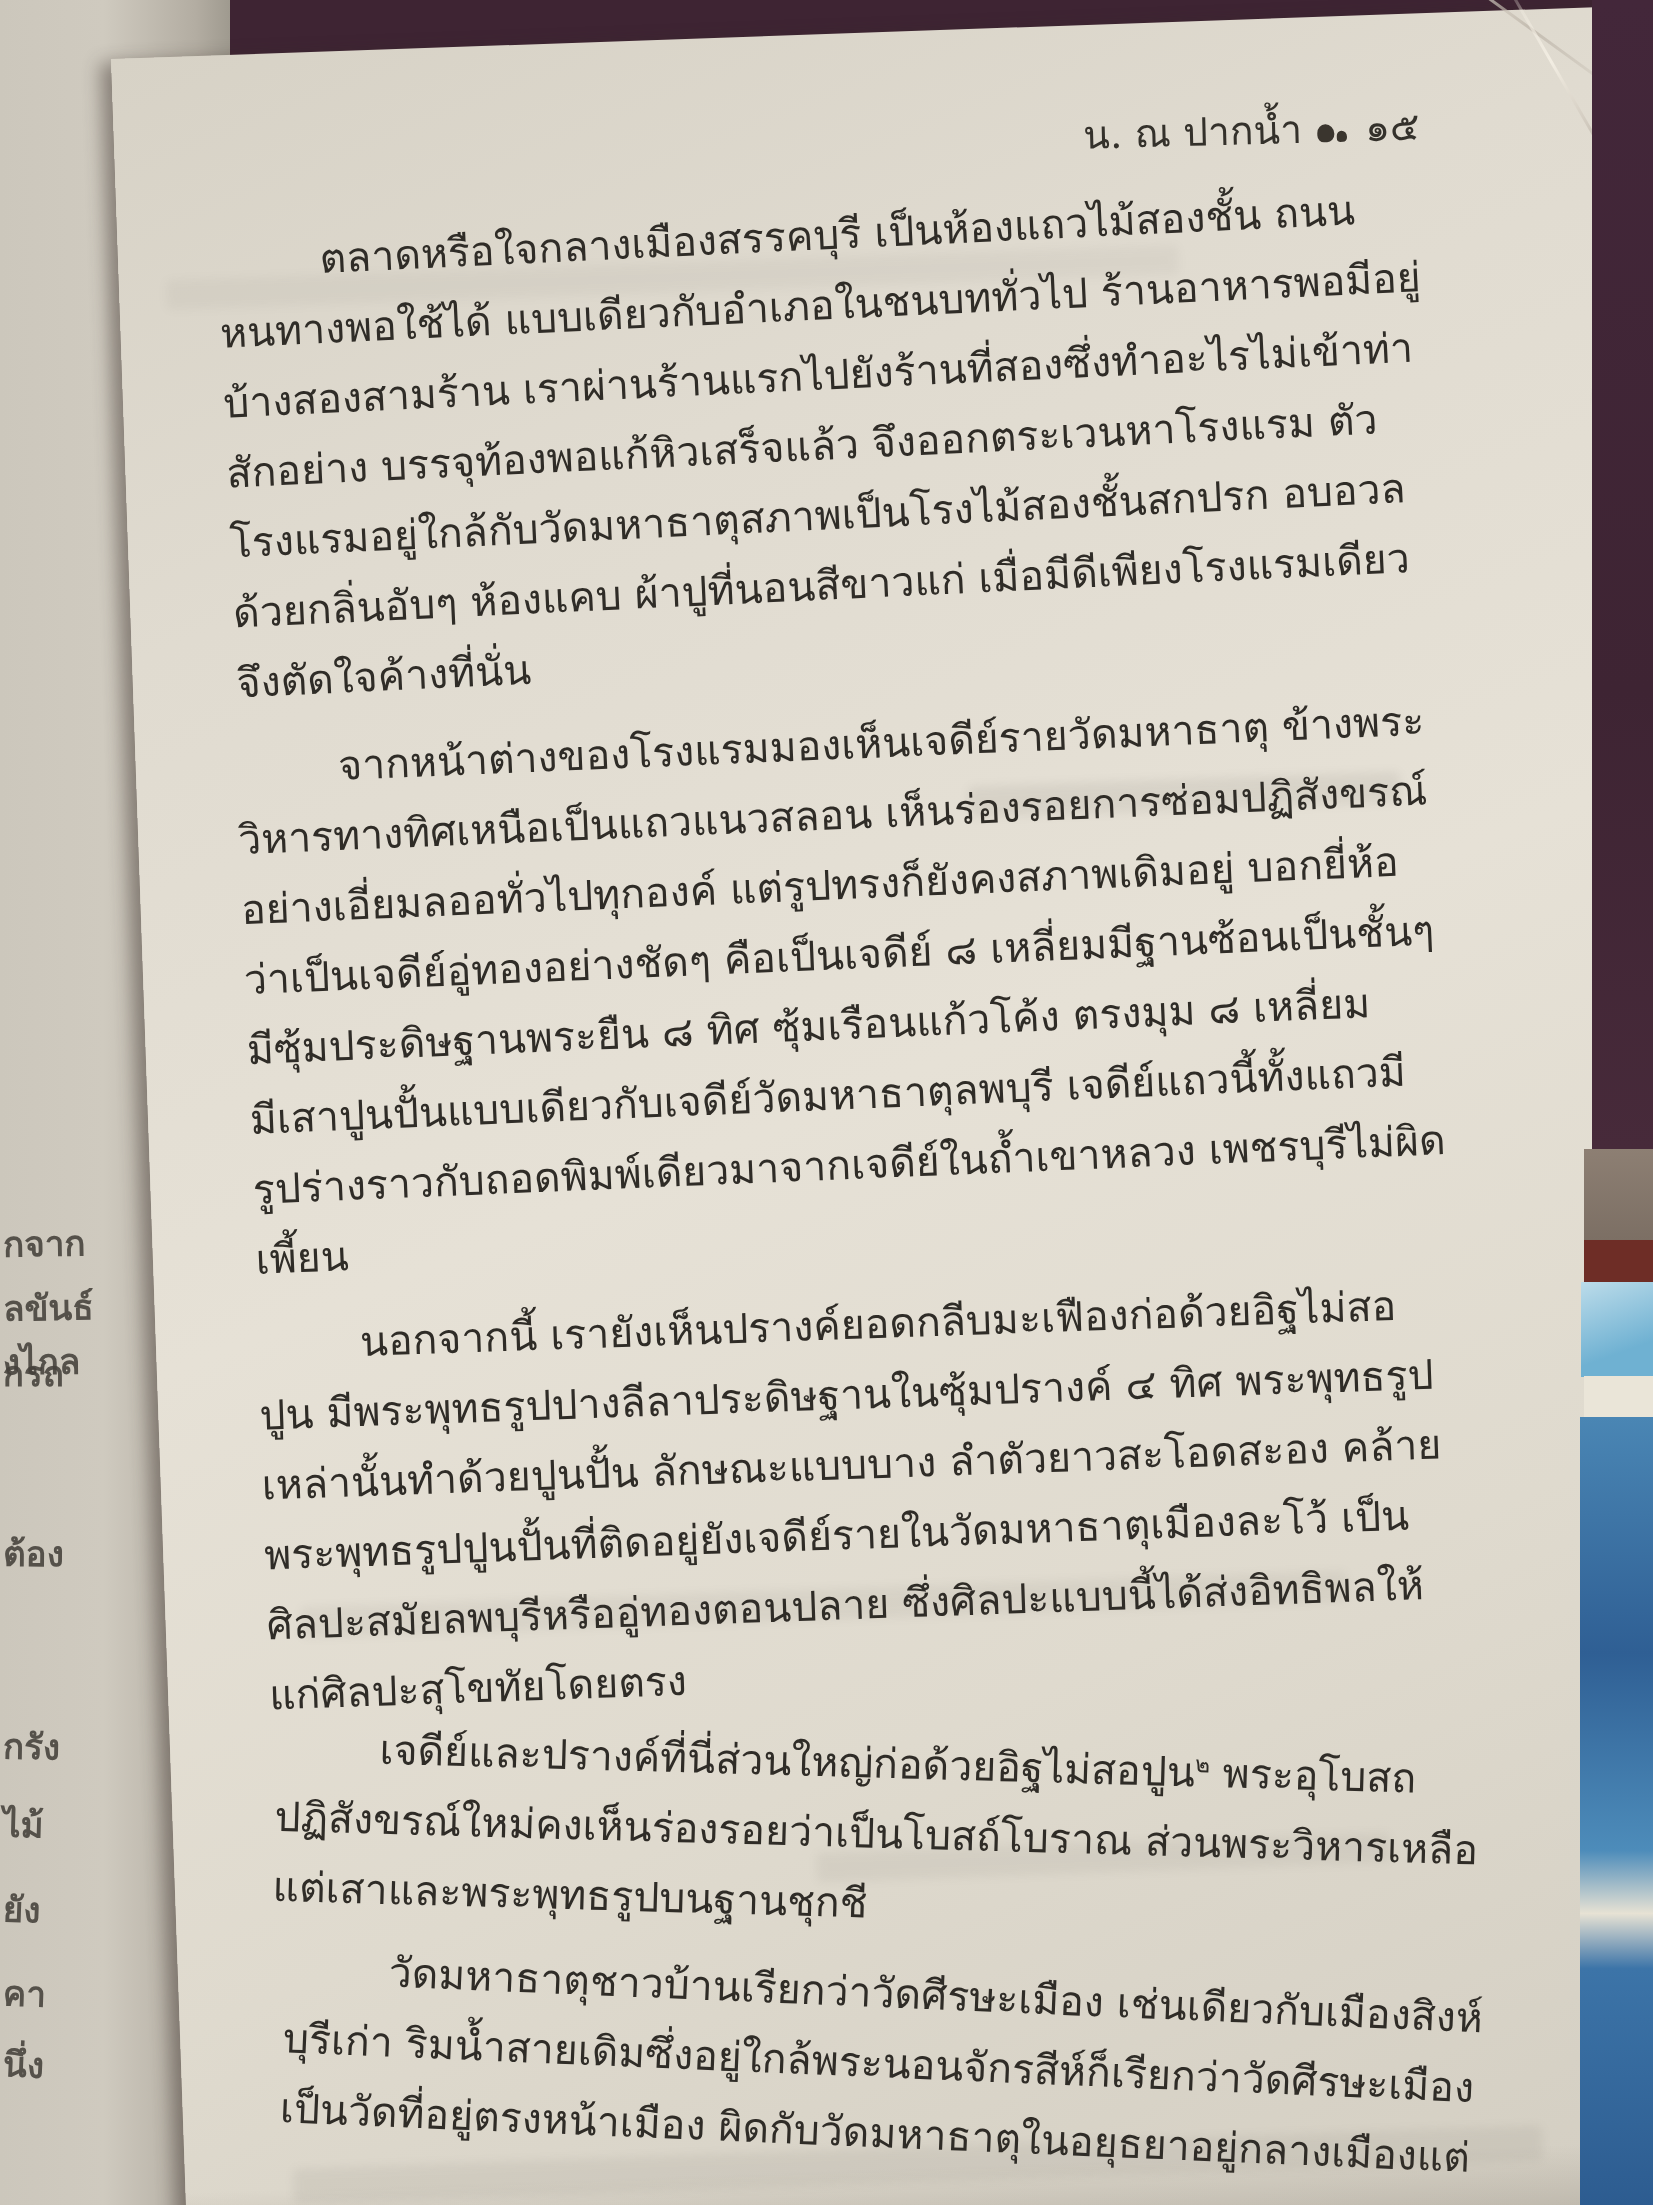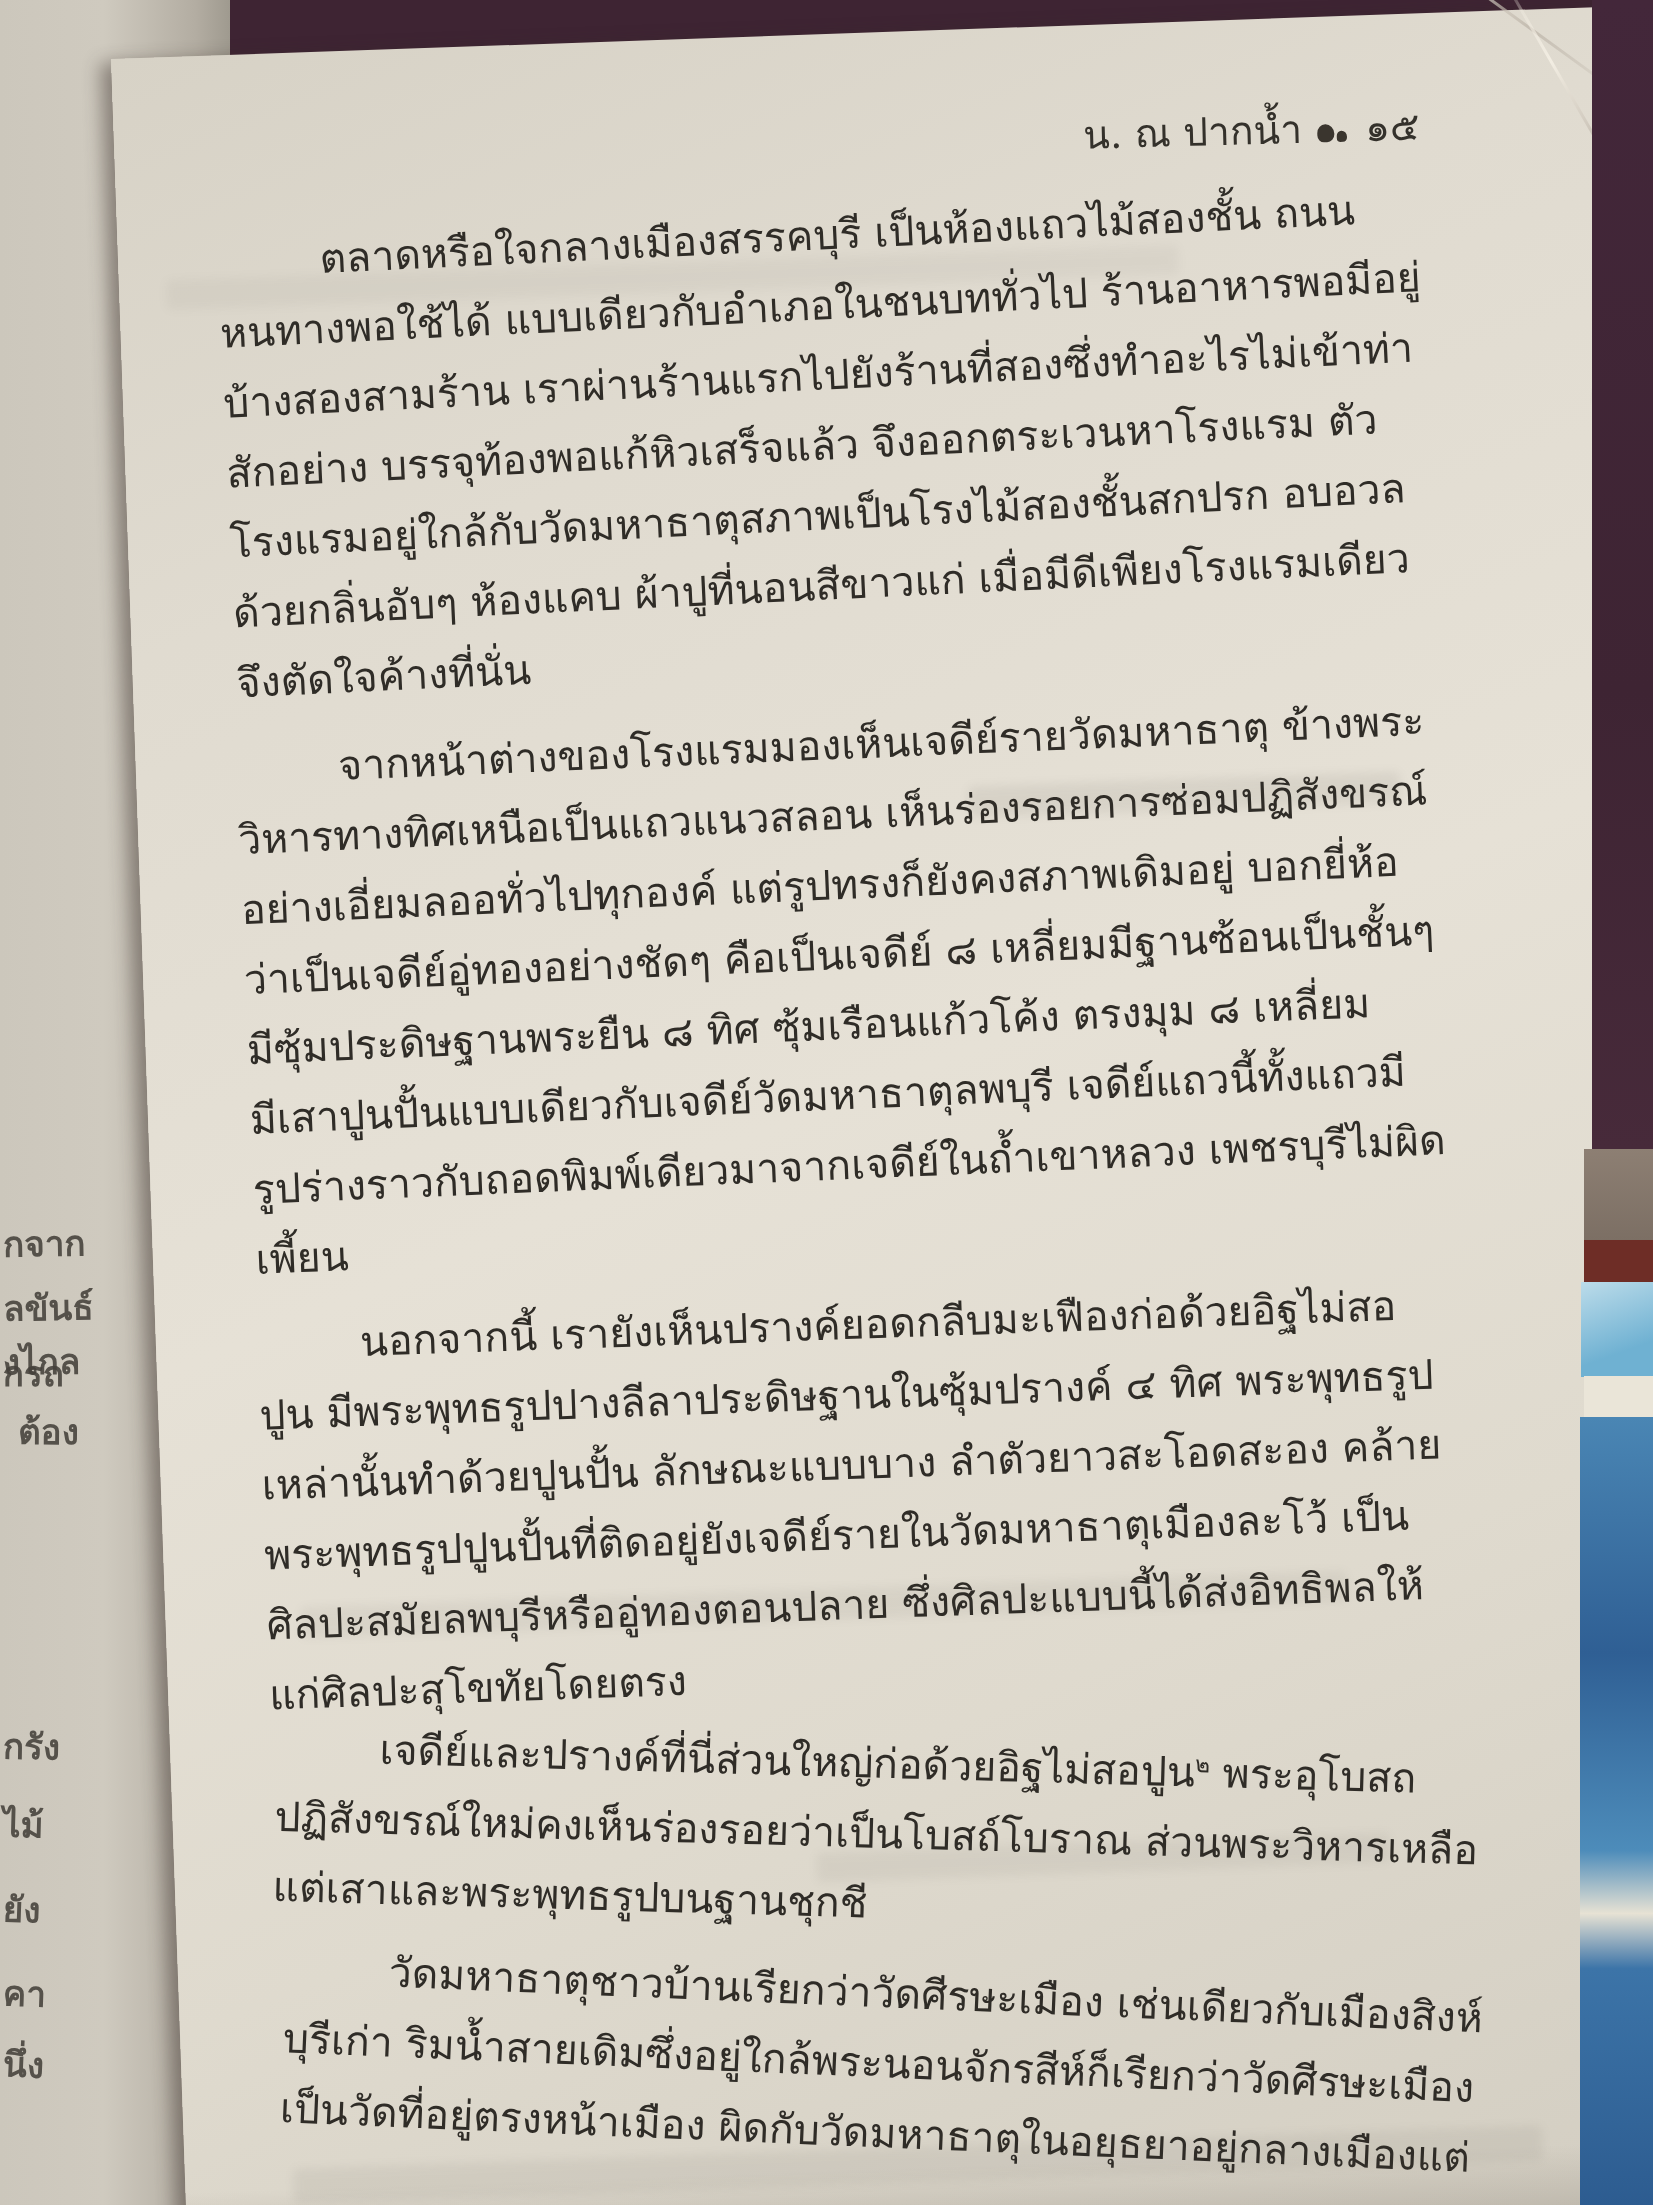--- a/index.html
+++ b/index.html
@@ -70,21 +70,21 @@
     <div class="seg seg-lightblue"></div>
     <div class="seg seg-cream"></div>
     <div class="seg seg-blue"></div>
   </div>
 
   <div class="facing-page">
     <span class="frag" style="top:1216px;transform:rotate(-1deg);">กจาก</span>
     <span class="frag" style="top:1280px;transform:rotate(-1deg);">ลขันธ์</span>
     <span class="frag" style="top:1334px;transform:rotate(-.5deg);">งไกล</span>
     <span class="frag" style="top:1346px;transform:rotate(0deg);">กรถ</span>
-    <span class="frag" style="top:1404px;transform:rotate(.5deg);margin-left:15px;">ต้อง</span>
+    <span class="frag" style="top:1526px;transform:rotate(.5deg);">ต้อง</span>
     <span class="frag" style="top:1719px;transform:rotate(1deg);">กรัง</span>
     <span class="frag" style="top:1797px;transform:rotate(1.5deg);">ไม้</span>
     <span class="frag" style="top:1882px;transform:rotate(2deg);">ยัง</span>
     <span class="frag" style="top:1966px;transform:rotate(2deg);">คา</span>
     <span class="frag" style="top:2037px;transform:rotate(2.5deg);">นึ่ง</span>
   </div>
 
   <div class="main-page">
     <div class="crease c1"></div>
     <div class="crease c2"></div>

